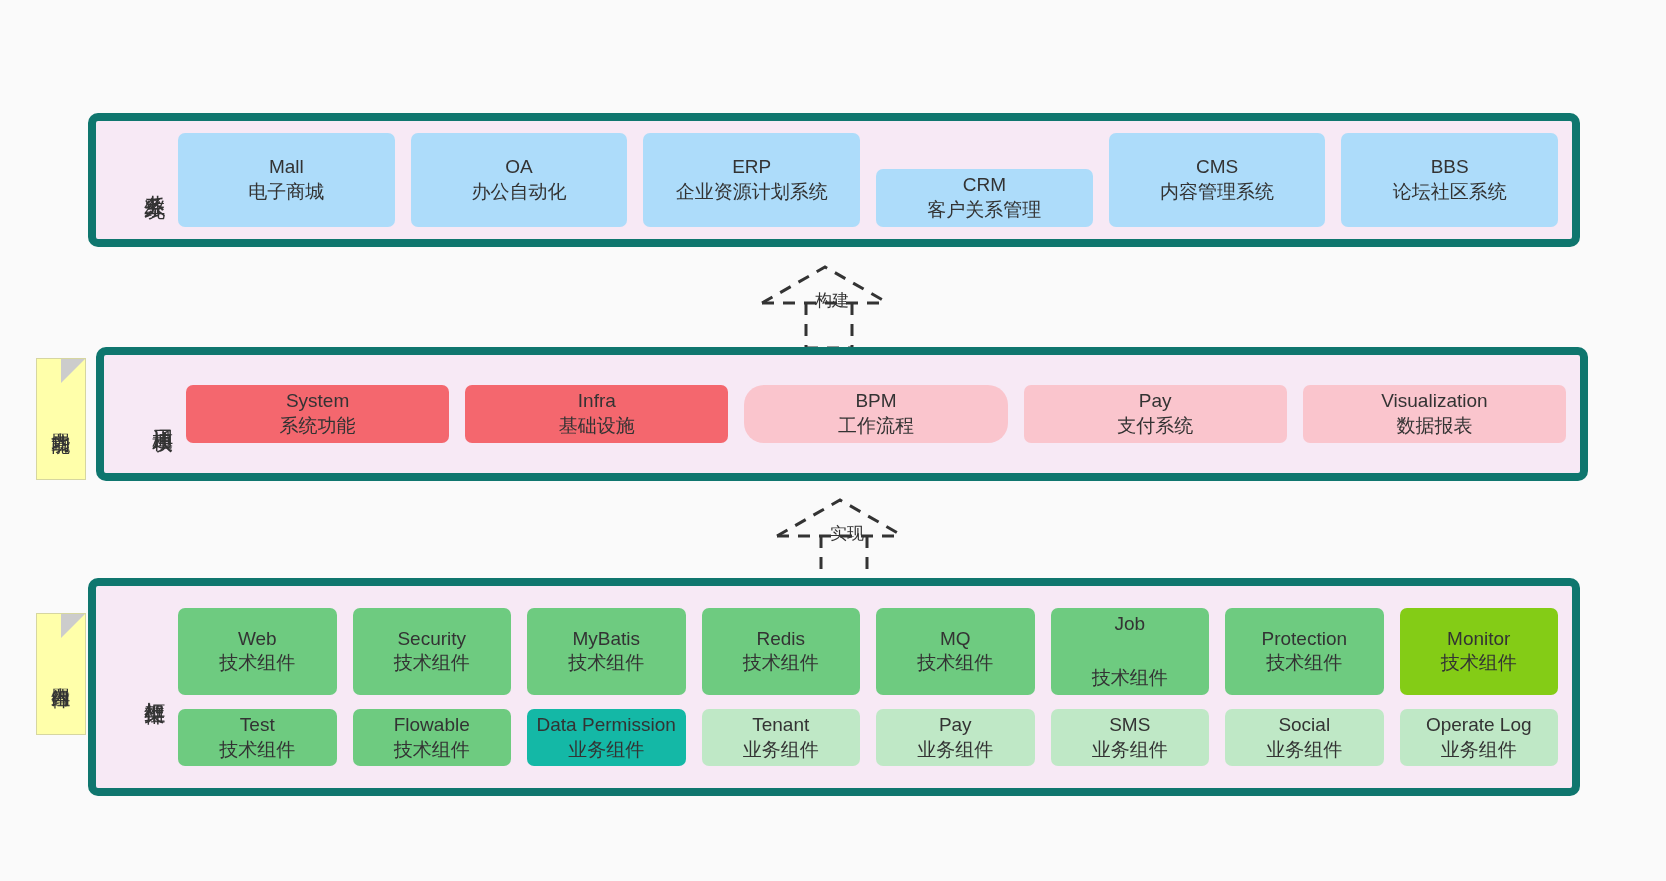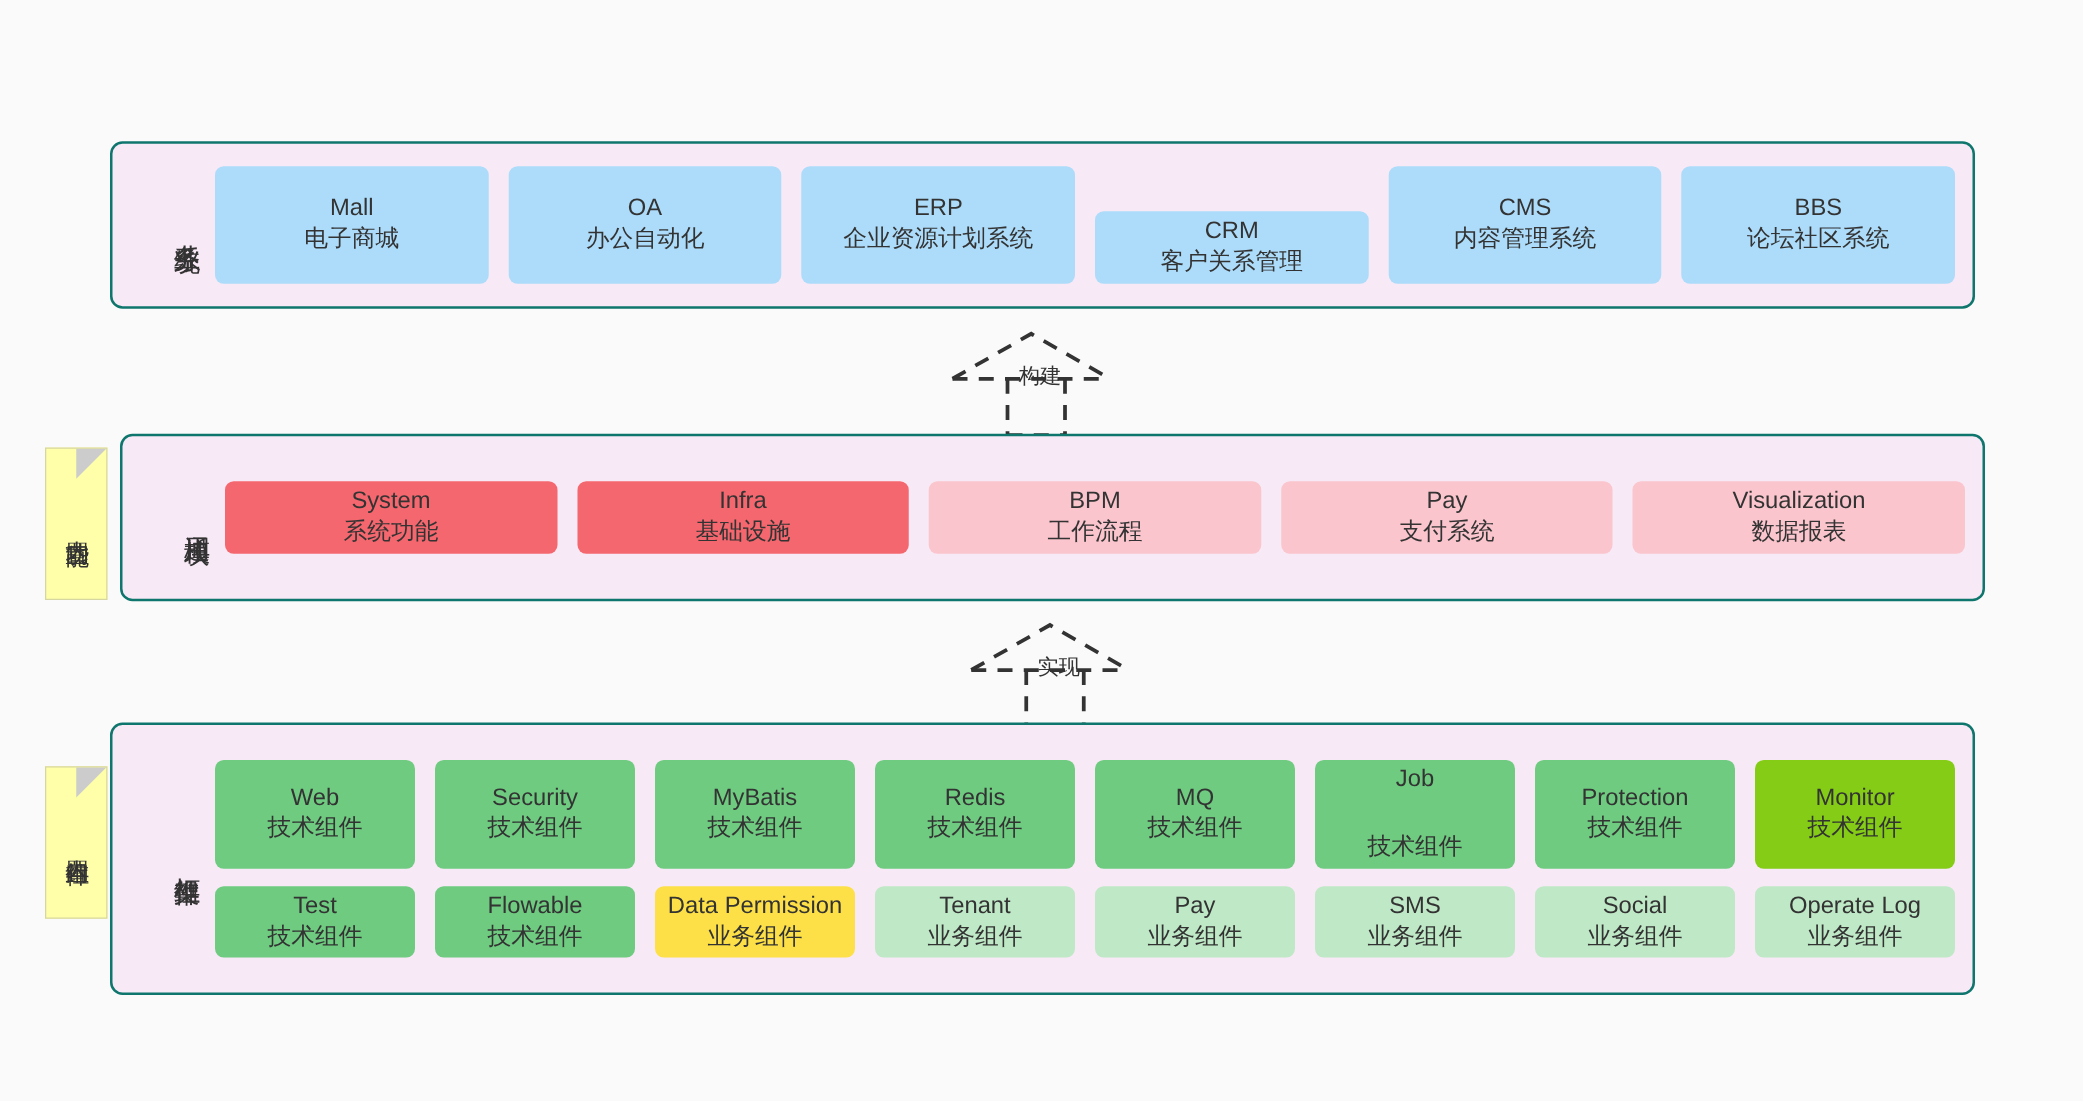--- a/index.html
+++ b/index.html
@@ -19,21 +19,21 @@
   #canvas {
     position: absolute;
     inset: 0;
   }
 
   
   .layer {
     position: absolute;
     box-sizing: border-box;
     background: #f7e9f5;
-    border: 2px solid #0f766e;
+    border: 8px solid #0f766e;
     border-radius: 10px;
     display: flex;
     flex-direction: row;
     align-items: stretch;
     padding-left: 36px;
   }
   .layer-title {
     flex: 0 0 auto;
     width: 46px;
     display: flex;
@@ -184,21 +184,21 @@
     <div class="layer-body">
       <div class="row">
         <div class="node c-red" style="background: rgb(244, 103, 110);">
           <span class="n-title">System</span>
           <span class="n-sub">系统功能</span>
         </div>
         <div class="node c-red" style="background: rgb(244, 103, 110);">
           <span class="n-title">Infra</span>
           <span class="n-sub">基础设施</span>
         </div>
-        <div class="node c-pink" style="background: rgb(250, 197, 205);">
+        <div class="node c-pink" style="background: rgb(250, 197, 205); border-radius: 20px;">
           <span class="n-title">BPM</span>
           <span class="n-sub">工作流程</span>
         </div>
         <div class="node c-pink" style="background: rgb(250, 197, 205);">
           <span class="n-title">Pay</span>
           <span class="n-sub">支付系统</span>
         </div>
         <div class="node c-pink" style="background: rgb(250, 197, 205);">
           <span class="n-title">Visualization</span>
           <span class="n-sub">数据报表</span>
@@ -261,21 +261,21 @@
 
       <div class="row">
         <div class="node c-green" style="background: rgb(110, 203, 128);">
           <span class="n-title">Test</span>
           <span class="n-sub">技术组件</span>
         </div>
         <div class="node c-green" style="background: rgb(110, 203, 128);">
           <span class="n-title">Flowable</span>
           <span class="n-sub">技术组件</span>
         </div>
-        <div class="node c-lightgreen" style="background: #fde047; justify-content: center;">
+        <div class="node c-lightgreen" style="background: #14b8a6; justify-content: center;">
           <span class="n-title">Data Permission</span>
           <span class="n-sub">业务组件</span>
         </div>
         <div class="node c-lightgreen" style="background: rgb(191, 232, 198);">
           <span class="n-title">Tenant</span>
           <span class="n-sub">业务组件</span>
         </div>
         <div class="node c-lightgreen" style="background: rgb(191, 232, 198);">
           <span class="n-title">Pay</span>
           <span class="n-sub">业务组件</span>

